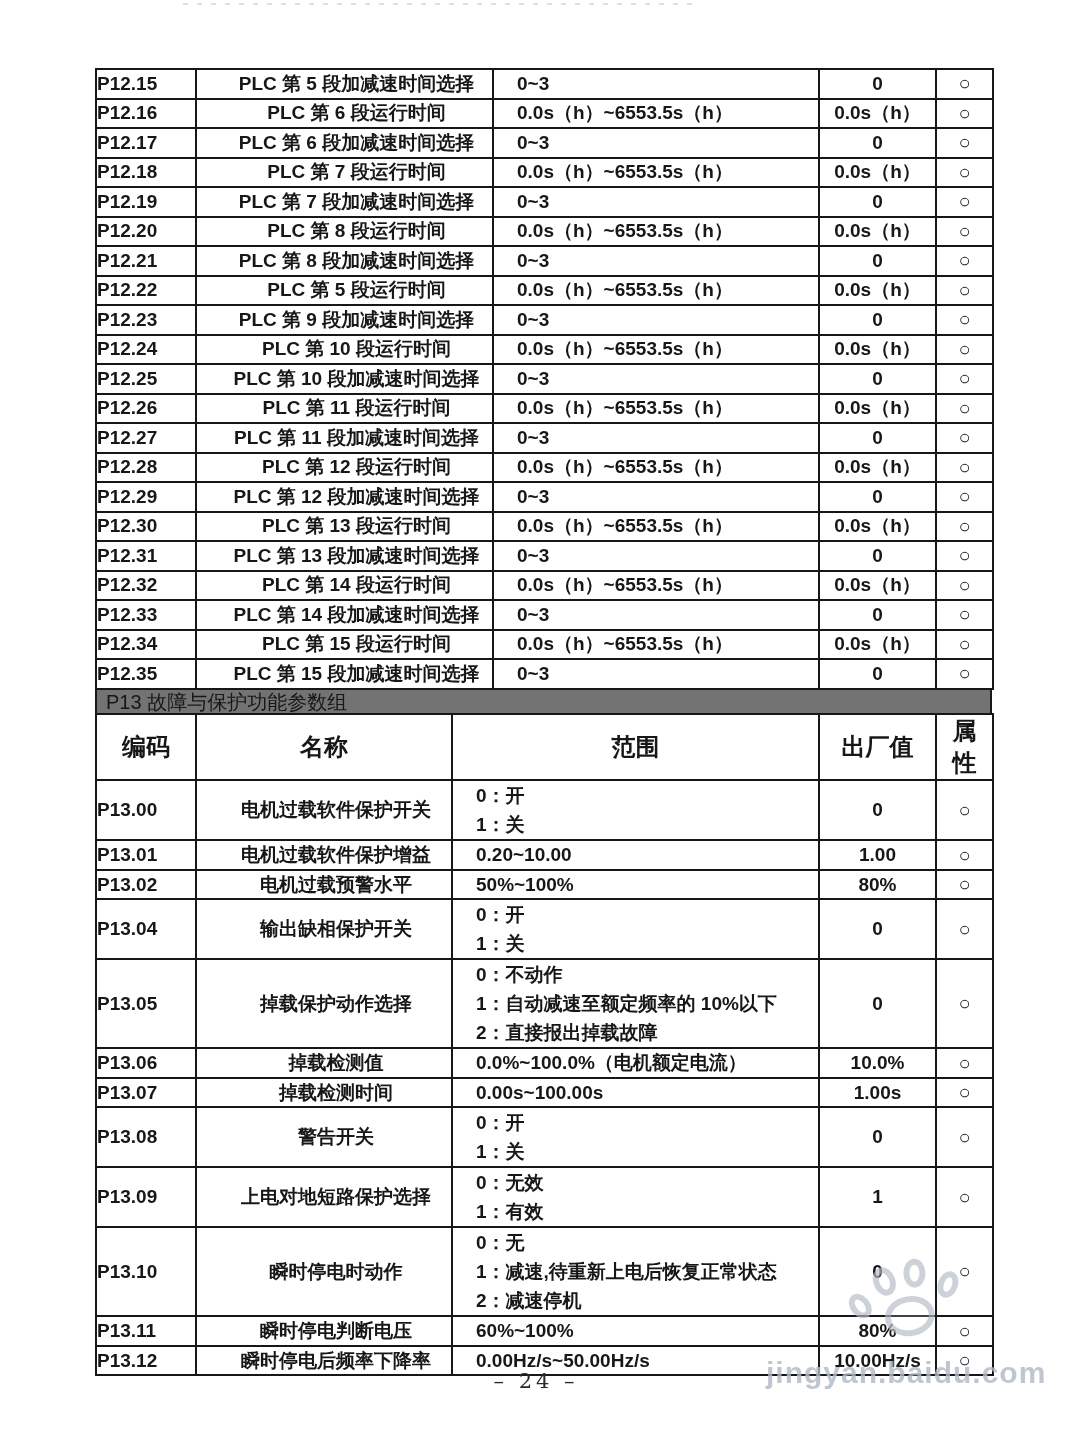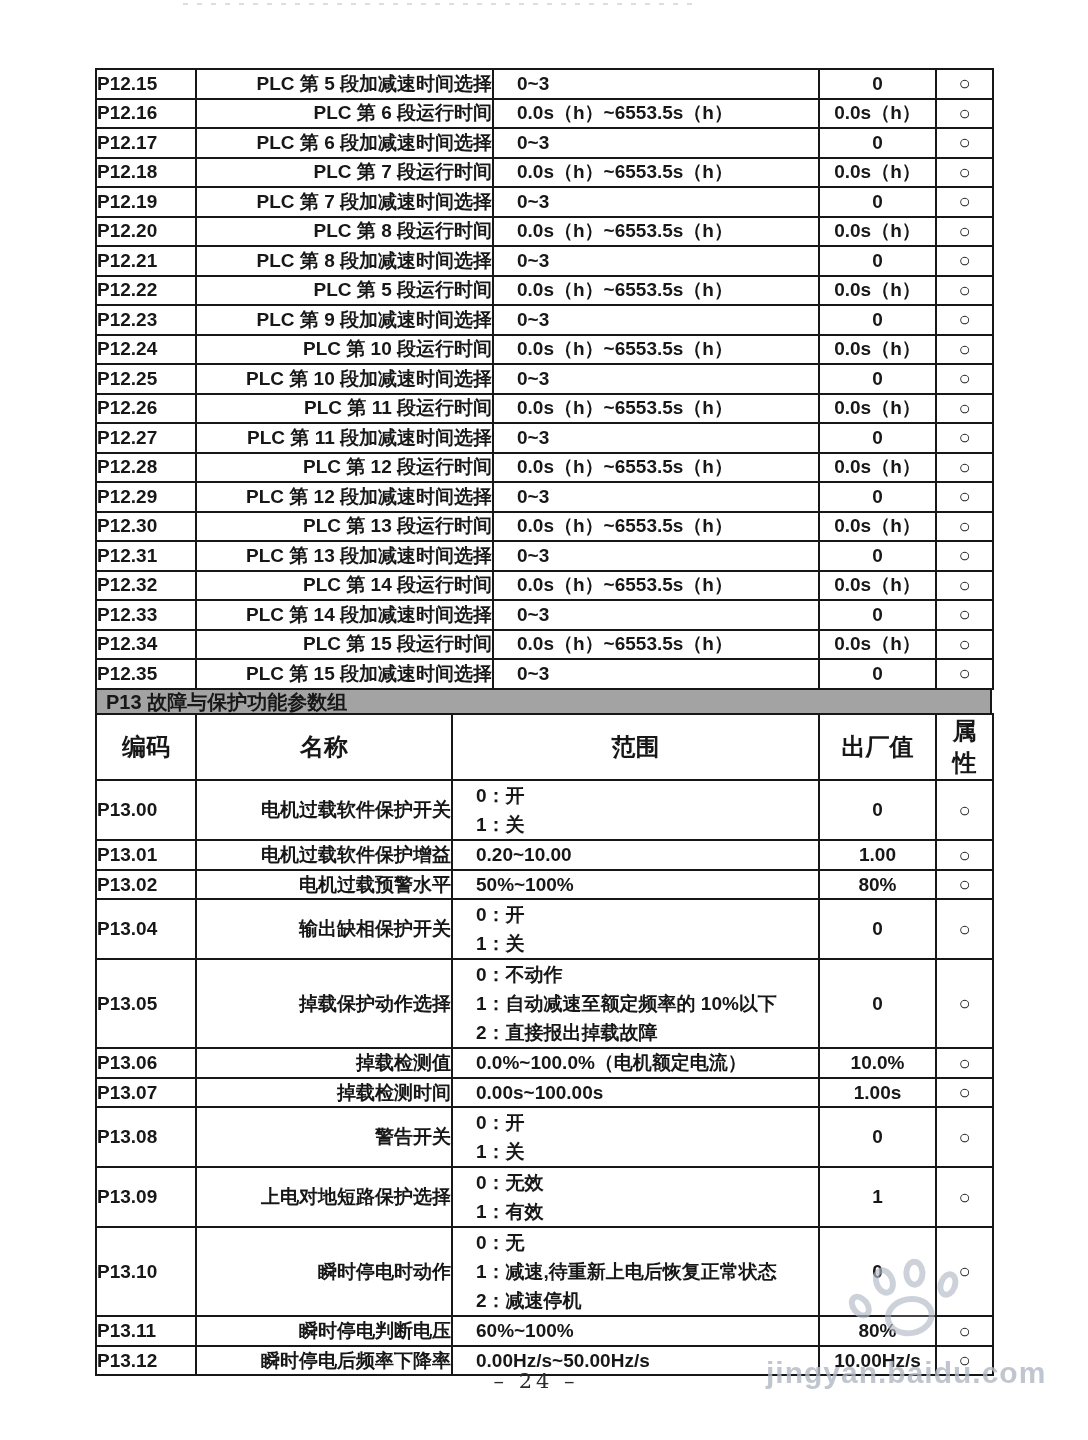--- a/index.html
+++ b/index.html
@@ -25,34 +25,34 @@
     font-size: 19px;
     font-weight: 600;
     line-height: 1.05;
     overflow: hidden;
   }
   tr.h1 { height: 29.5px; }
   tr.h2 { height: 59px; margin-top: 28px; }
   tr.h3 { height: 88.5px; }
   tr.h-header { height: 62px; }
   .col-code    { white-space: nowrap; }
-  .col-name    { text-align: right; padding-left: 24px; white-space: nowrap; }
+  .col-name    { text-align: center; padding-left: 24px; white-space: nowrap; }
   .col-range   { text-align: left; padding-left: 23px; }
   .col-default { text-align: center; white-space: nowrap; }
   .col-attr    { text-align: center; font-weight: 400; font-size: 20px; }
   .range-line  { height: 29px; display: flex; align-items: center; }
   .section-row {
     box-sizing: border-box;
     width: 897px; height: 27px;
     margin-top: -2px;
     border: 2px solid #171717;
-    font-size: 20px; font-weight: bold;
+    font-size: 20px; font-weight: normal;
     line-height: 24px;
     padding-left: 9px;
-    background: #a3a3a3;
+    background: #737373;
   }
   .p13-table { margin-top: -2px; }
   .header-cell {
     text-align: center;
     font-size: 24px; font-weight: bold;
     padding: 0 5px;
     line-height: 1.35;
     word-break: break-all;
   }
   .page-num {

